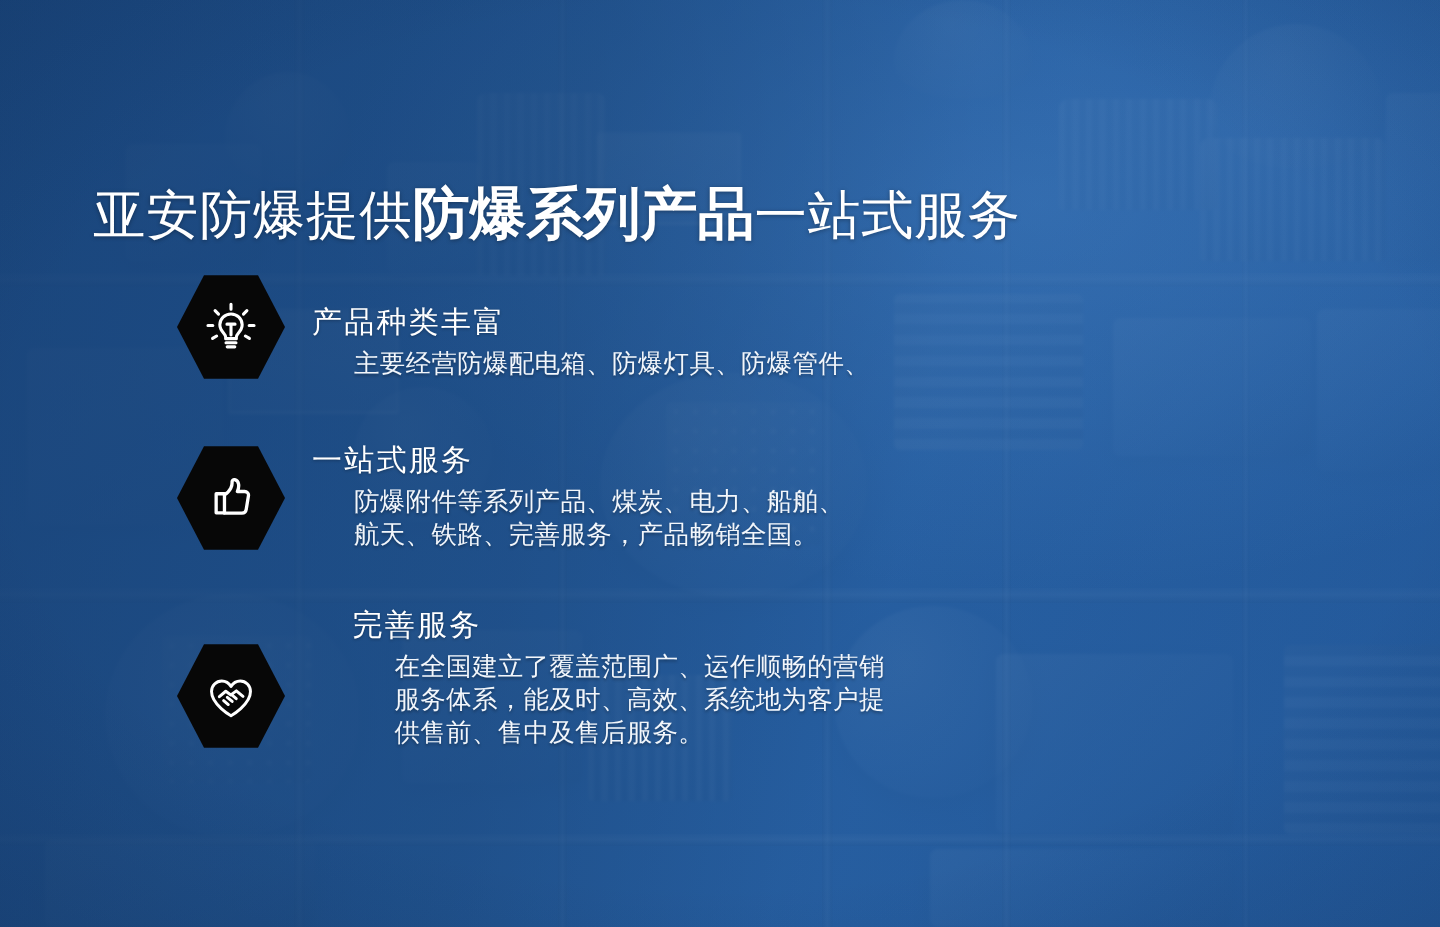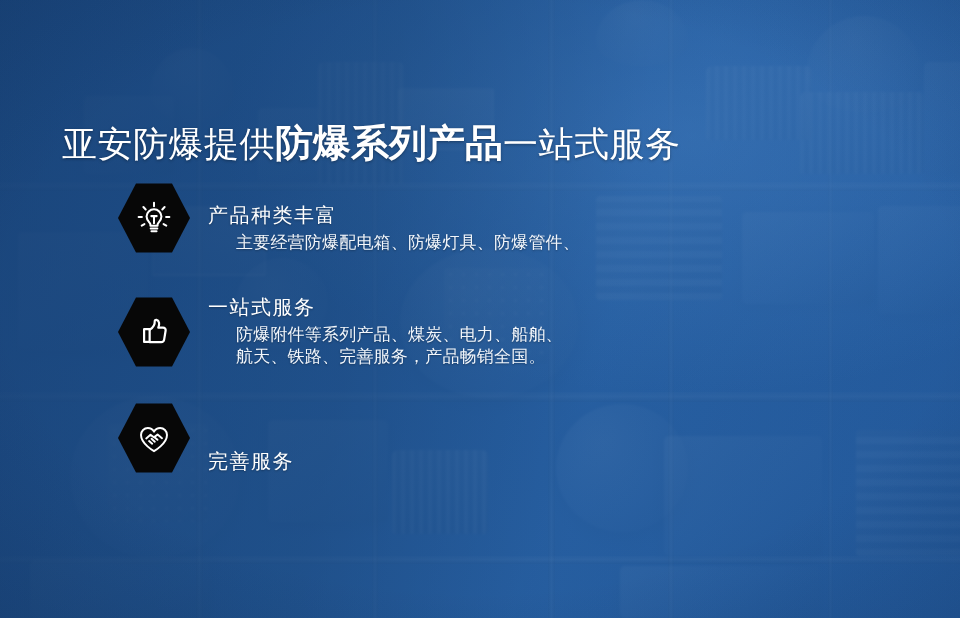--- a/index.html
+++ b/index.html
@@ -169,21 +169,21 @@
     position: absolute;
     left: 118px;
     top: 180px;
   }
   .feature {
     position: relative;
     display: flex;
     align-items: flex-end;
     margin-bottom: 32px;
   }
-  .feature:last-child { margin-bottom: 0; }
+  .feature:last-child { margin-bottom: 0; gap: 27px; }
 
   .hex {
     flex: 0 0 auto;
     width: 72px;
     height: 72px;
     position: relative;
     display: flex;
     align-items: center;
     justify-content: center;
     background: #070707;
@@ -322,18 +322,23 @@
           <svg viewBox="0 0 48 48">
             <g fill="none" stroke="#ffffff" stroke-width="2.5" stroke-linecap="round" stroke-linejoin="round">
               <path d="M24 40.6S7.6 31.3 7.6 20.2c0-5.1 4-8.9 8.6-8.9 3.2 0 6.1 1.8 7.8 4.6 1.7-2.8 4.6-4.6 7.8-4.6 4.6 0 8.6 3.8 8.6 8.9 0 11.1-16.4 20.4-16.4 20.4z"></path>
               <path d="M14.2 24.6l5.4-4.6 4.3 3.1 4.6-3.4 5.6 4.6"></path>
               <path d="M17.8 27.9l3.9 3.3M20.9 25.1l4.1 3.5M24.2 22.7l4.2 3.6"></path>
             </g>
           </svg>
         </div>
         <div class="f-text">
           <div class="f-title">完善服务</div>
+          <div class="f-desc">
+            <span class="ln">在全国建立了覆盖范围广、运作顺畅的营销</span>
+            <span class="ln">服务体系，能及时、高效、系统地为客户提</span>
+            <span class="ln">供售前、售中及售后服务。</span>
+          </div>
         </div>
       </div>
 
     </div>
   </div>
 </div>
 
 </body></html>

